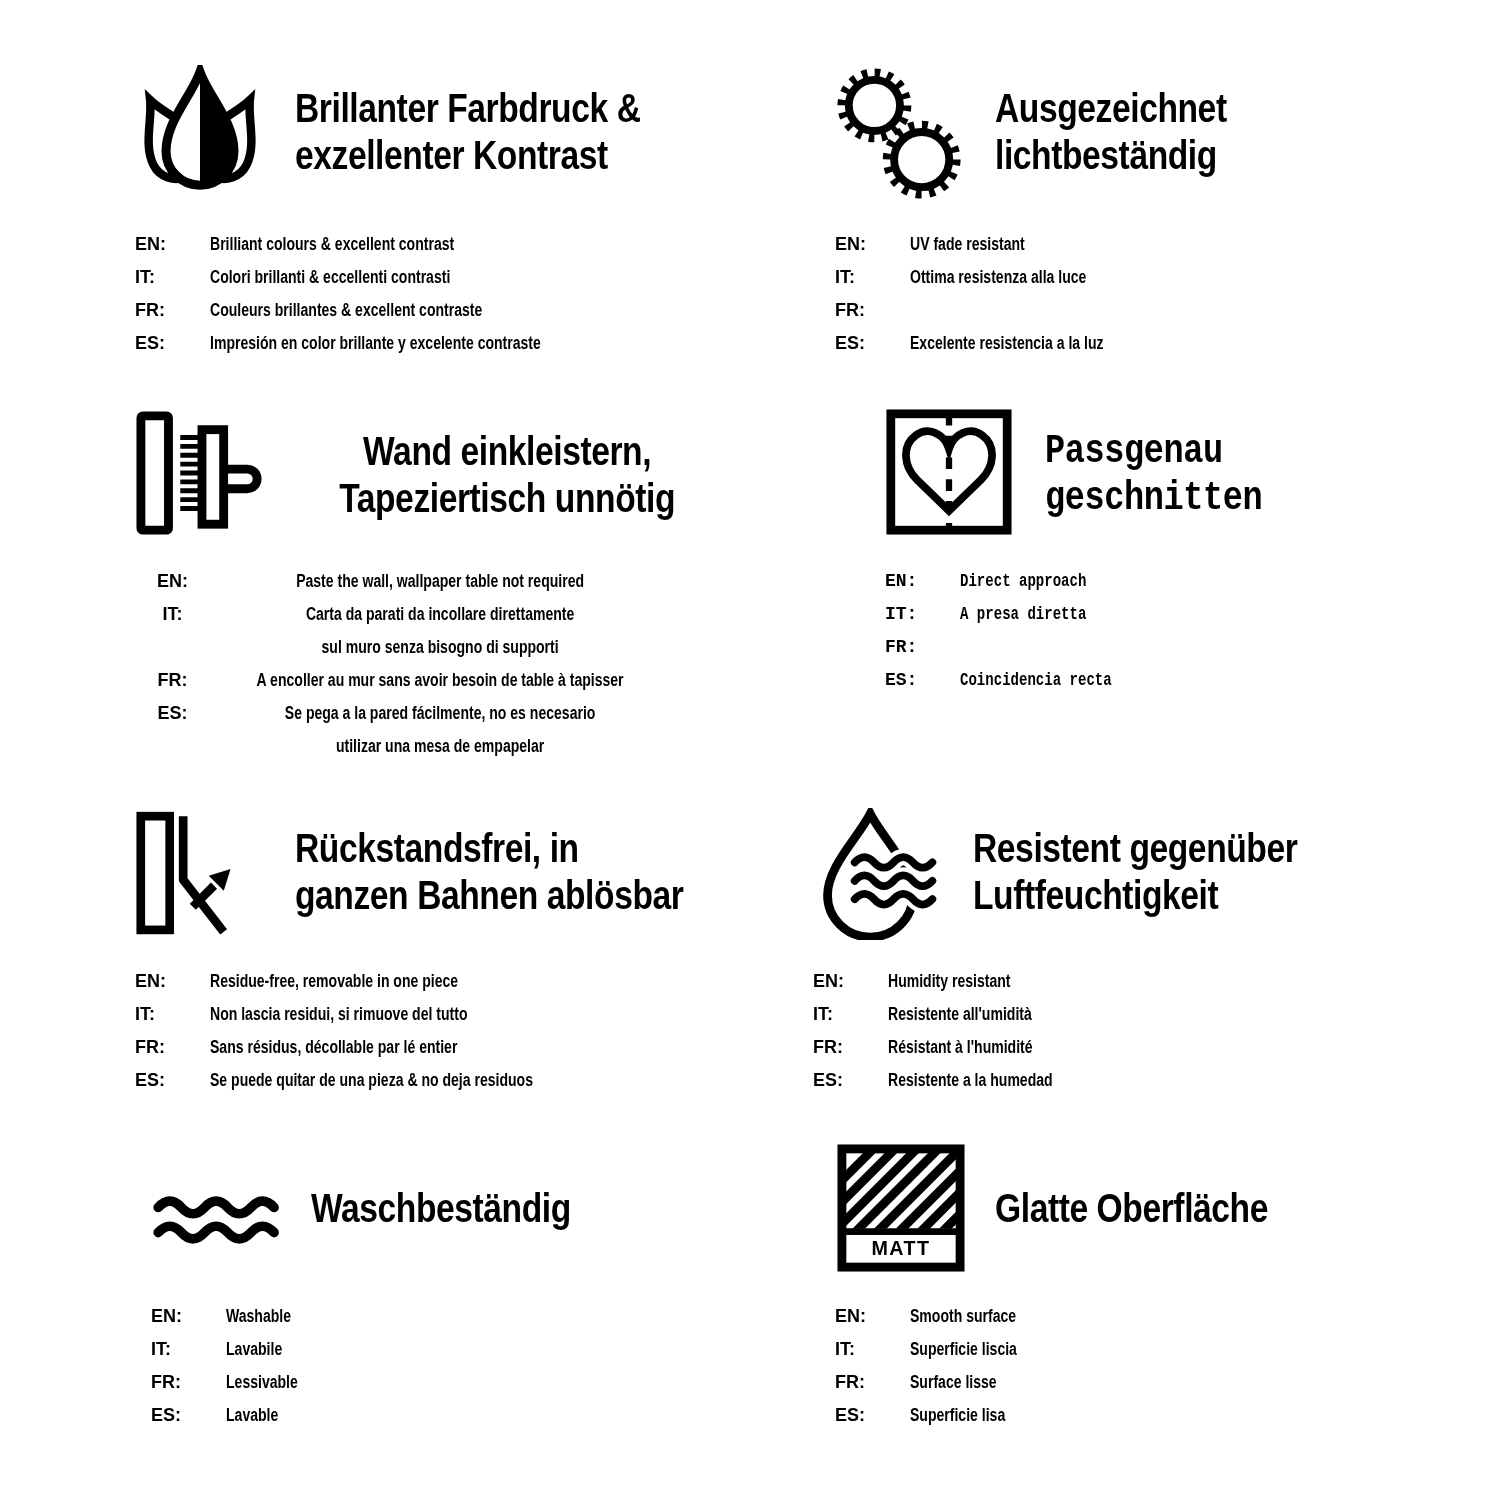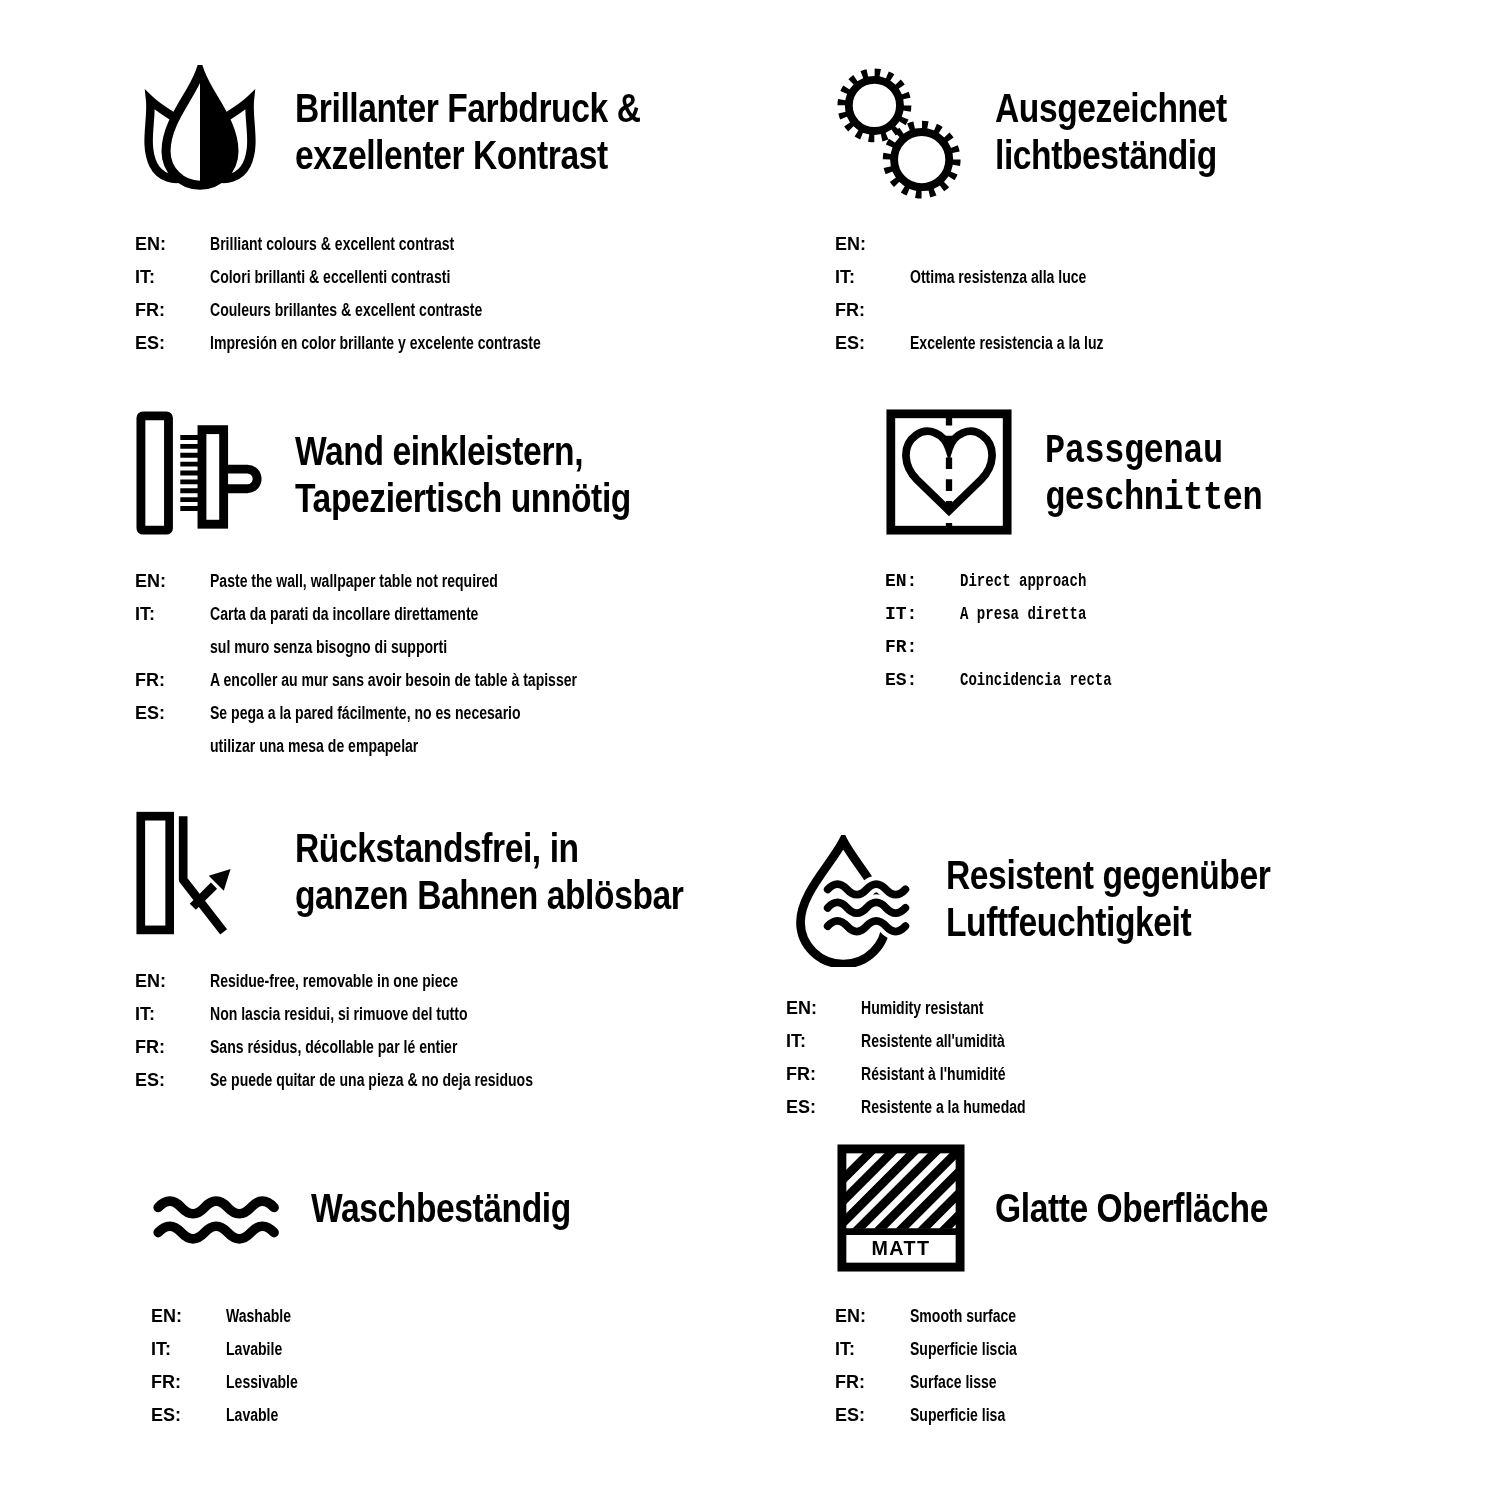--- a/index.html
+++ b/index.html
@@ -20,24 +20,24 @@
   .title .t-line{transform:scaleX(0.84);}
   .rows{position:absolute;left:0;width:100%;}
   .row{display:flex;font-size:18px;line-height:33px;font-weight:700;}
   .lang{flex:0 0 75px;width:75px;}
   .lines{flex:1 1 auto;min-width:0;}
   .row .t-line{transform:scaleX(0.78);}
 
   
   .s0{left:135px;top:85px;}  .s0 .icon-box{top:-20px;} .s0 .rows{top:143px;}
   .s1{left:835px;top:85px;}  .s1 .icon-box{top:-19px;} .s1 .rows{top:143px;}
-  .s2{left:135px;top:428px;} .s2 .icon-box{top:-20px;} .s2 .rows{top:137px;}
+  .s2{left:135px;top:428px;text-align:center;} .s2 .icon-box{top:-20px;} .s2 .rows{top:137px;}
   .s3{left:885px;top:428px;font-family:Liberation Mono, monospace;} .s3 .icon-box{top:-20px;} .s3 .rows{top:137px;}
   .s4{left:135px;top:825px;} .s4 .icon-box{top:-15px;} .s4 .rows{top:140px;}
-  .s5{left:786px;top:825px;margin-top:27px;} .s5 .icon-box{top:-17px;} .s5 .rows{top:140px;}
+  .s5{left:813px;top:825px;} .s5 .icon-box{top:-17px;} .s5 .rows{top:140px;}
   .s6{left:135px;top:1185px;margin-left:16px;}.s6 .icon-box{top:7px;}   .s6 .rows{top:115px;}
   .s7{left:835px;top:1185px;}.s7 .icon-box{top:-42px;} .s7 .rows{top:115px;}
 </style>
 </head>
 <body>
 
 <div id="sheet">
     <section class="feature s0">
     <div class="icon-box">
         <svg width="130" height="134" viewBox="0 0 132 136">
@@ -99,20 +99,23 @@
     </g>
         </svg>
       </div>
     <h2 class="title">
         <div class="t-line">Ausgezeichnet</div>
         <div class="t-line">lichtbeständig</div>
       </h2>
     <div class="rows">
         <div class="row">
           <span class="lang">EN:</span>
+          <span class="lines">
+            <div class="t-line">UV fade resistant</div>
+          </span>
         </div>
         <div class="row">
           <span class="lang">IT:</span>
           <span class="lines">
             <div class="t-line">Ottima resistenza alla luce</div>
           </span>
         </div>
         <div class="row">
           <span class="lang">FR:</span>
         </div>

